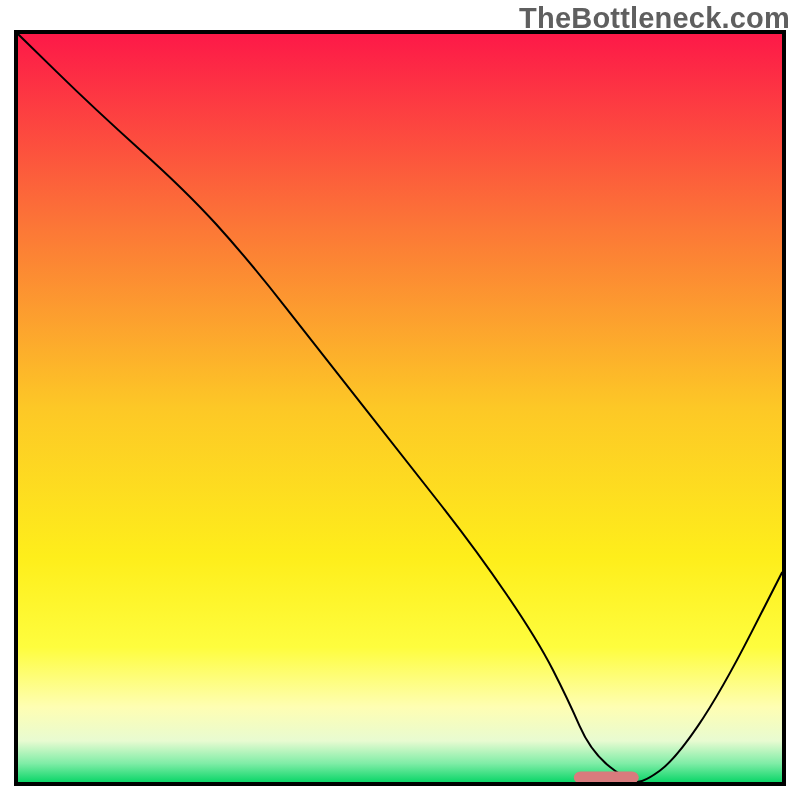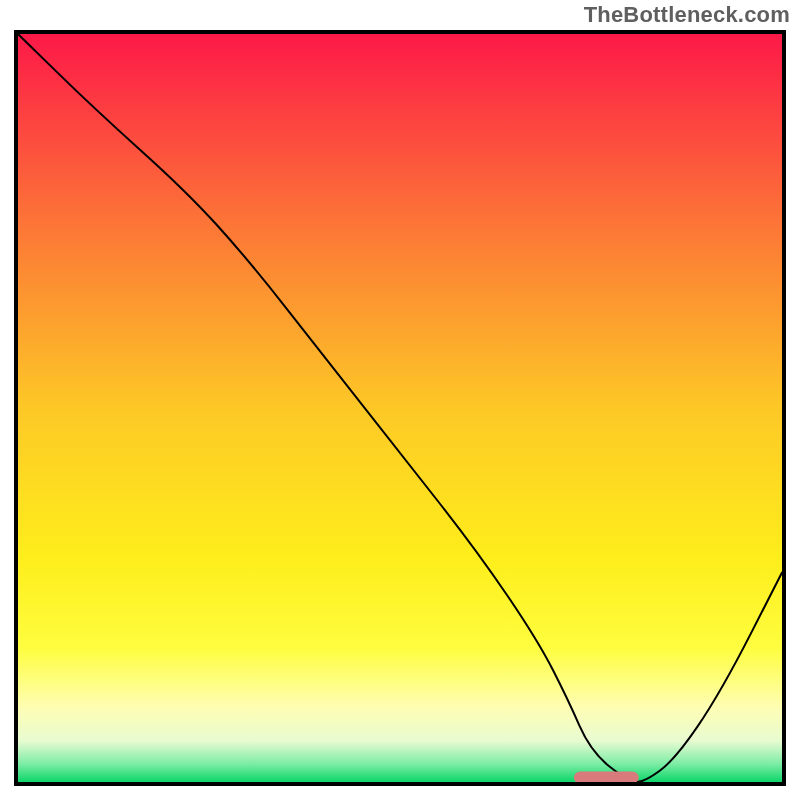--- a/index.html
+++ b/index.html
@@ -13,21 +13,21 @@
   }
   .root {
     position: relative;
     width: 800px;
     height: 800px;
   }
   .watermark {
     position: absolute;
     top: 2px;
     right: 10px;
-    font-size: 22px;
+    font-size: 29px;
     font-weight: 600;
     color: #5f5f5f;
     letter-spacing: 0.2px;
     user-select: none;
   }
   .plot {
     position: absolute;
     left: 14px;
     top: 30px;
     width: 772px;   

